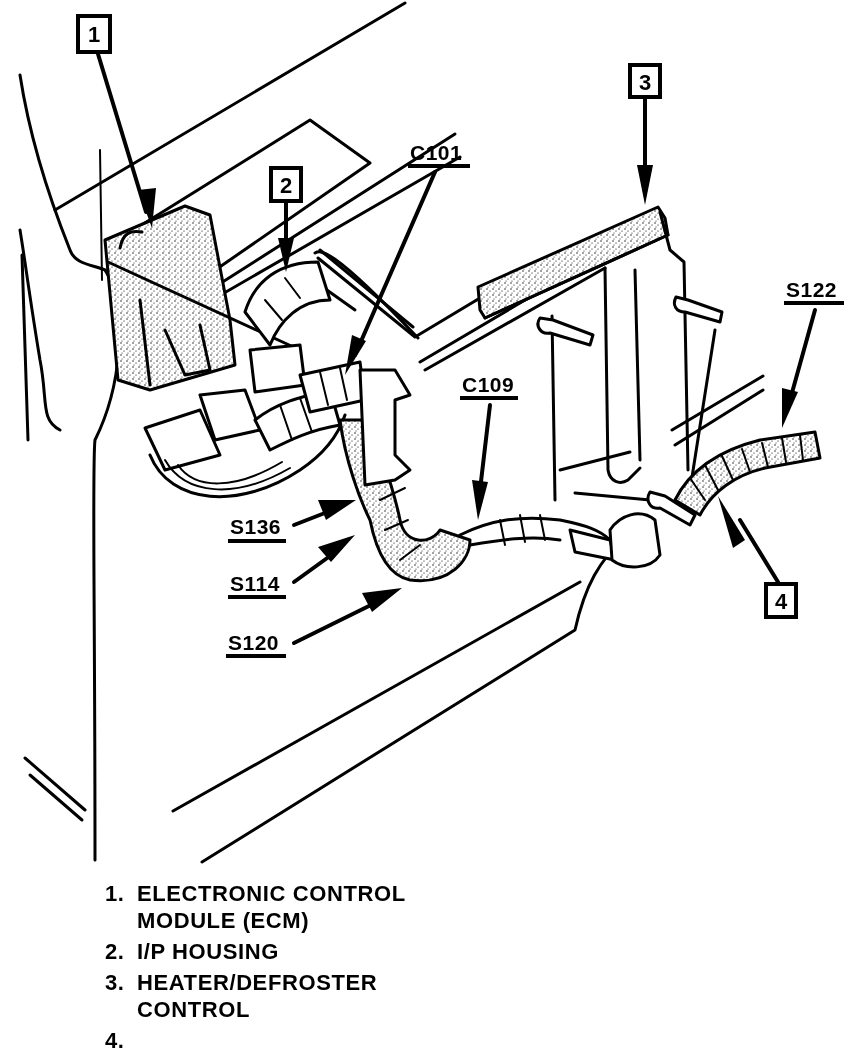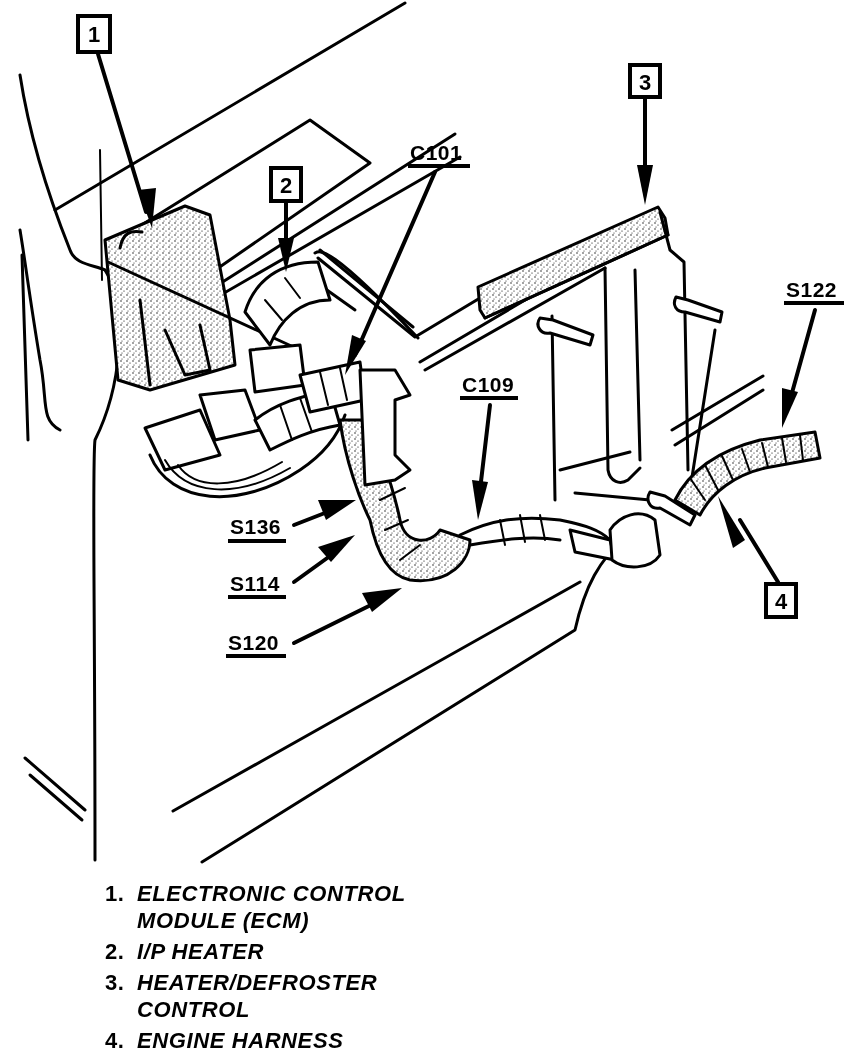--- a/index.html
+++ b/index.html
@@ -13,21 +13,21 @@
   .callout-box { fill:#fff; stroke:#000; stroke-width:4; }
   .callout-num { font-family:"Liberation Sans", sans-serif; font-weight:bold; font-size:22px; fill:#000; }
   .splice-label { font-family:"Liberation Sans", sans-serif; font-weight:bold; font-size:21px; fill:#000; letter-spacing:0.5px; }
   .arrow-line { stroke:#000; stroke-width:4; stroke-linecap:round; fill:none; }
   .arrow-head { fill:#000; }
 
   #legend { position:absolute; left:105px; top:880px; width:420px; }
   .legend-item { display:flex; font-weight:bold; font-size:22px; line-height:27px;
                  color:#000; letter-spacing:0.6px; margin-bottom:4px; }
   .legend-num { width:32px; flex:0 0 32px; }
-  .legend-text { white-space:pre-line;font-style:italic; }
+  .legend-text { white-space:pre-line; }
 </style>
 </head>
 <body>
 
 <svg id="art" viewBox="0 0 864 870" xmlns="http://www.w3.org/2000/svg">
   <defs>
     <pattern id="stipple" width="6" height="6" patternUnits="userSpaceOnUse">
       <rect width="6" height="6" fill="#fff"></rect>
       <circle cx="1" cy="1" r="0.7" fill="#000"></circle>
       <circle cx="4" cy="3" r="0.6" fill="#000"></circle>
@@ -209,24 +209,23 @@
 </svg>
 
 <div id="legend">
   <div class="legend-item">
     <span class="legend-num">1.</span>
     <span class="legend-text">ELECTRONIC CONTROL
 MODULE (ECM)</span>
   </div>
   <div class="legend-item">
     <span class="legend-num">2.</span>
-    <span class="legend-text">I/P HEATER</span>
+    <span class="legend-text">I/P HOUSING</span>
   </div>
   <div class="legend-item">
     <span class="legend-num">3.</span>
     <span class="legend-text">HEATER/DEFROSTER
 CONTROL</span>
   </div>
   <div class="legend-item">
     <span class="legend-num">4.</span>
-    <span class="legend-text">ENGINE HARNESS</span>
   </div>
 </div>
 
 </body></html>

